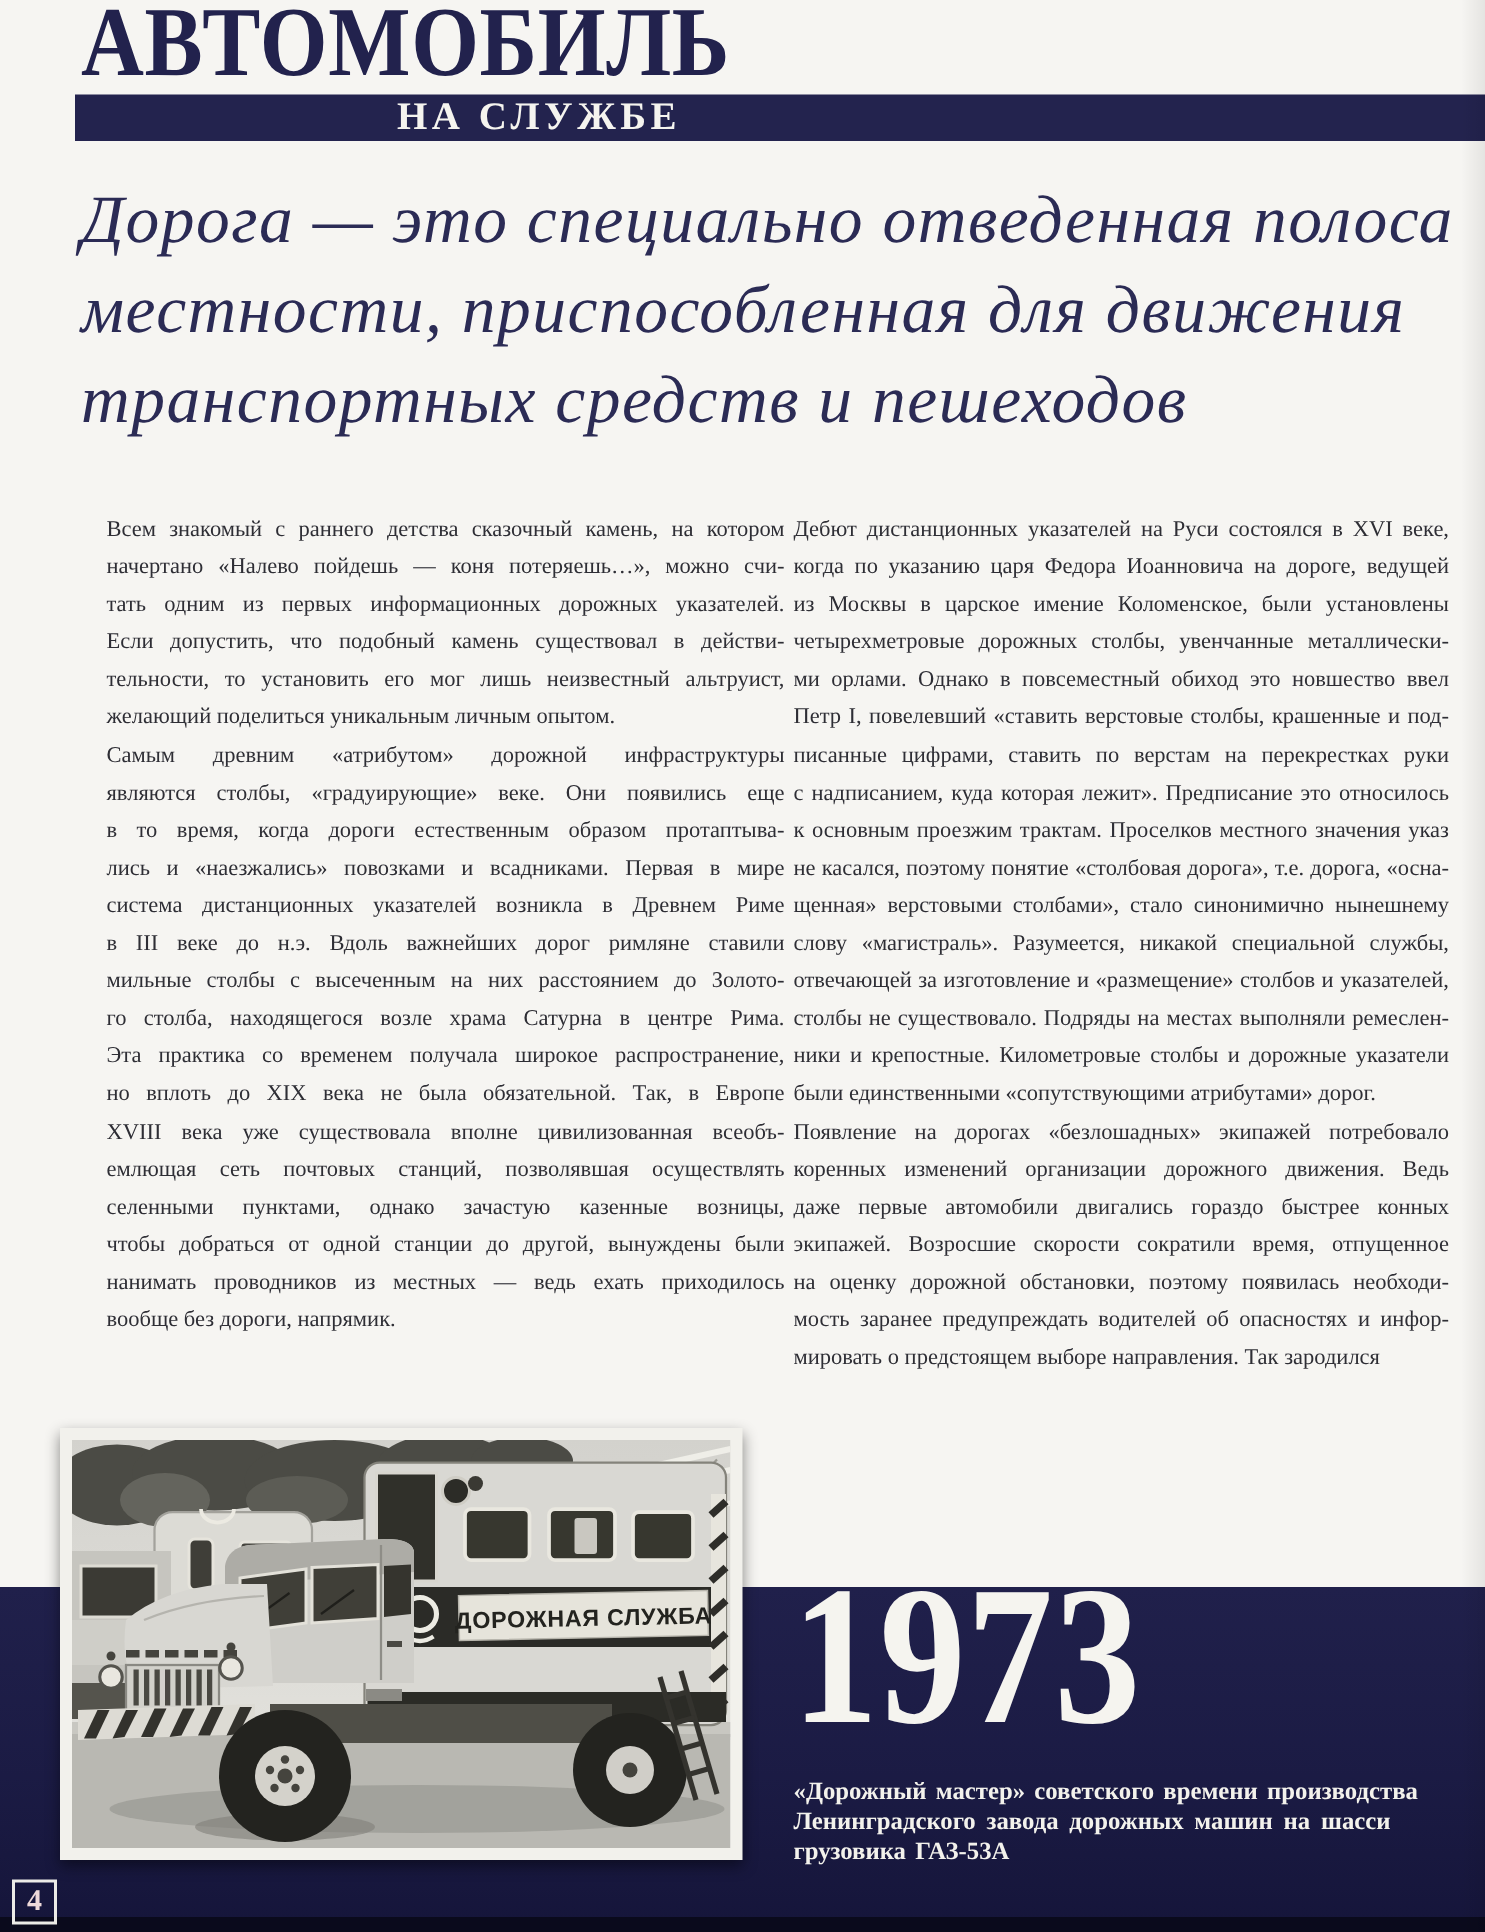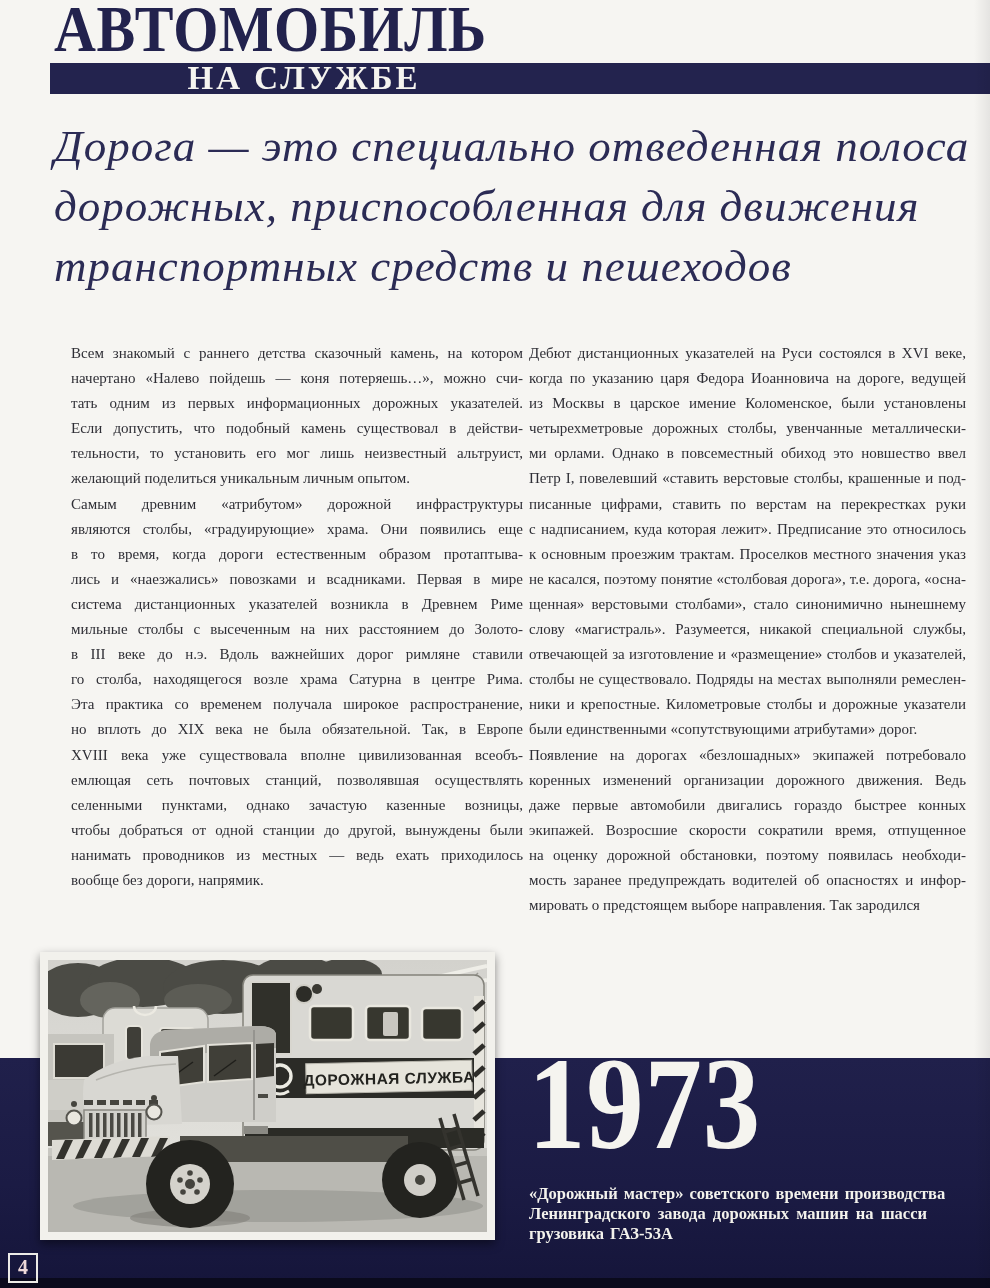--- a/index.html
+++ b/index.html
@@ -14,22 +14,22 @@
     font-size:66px;font-weight:bold;color:#22224d;
     letter-spacing:0.5px;line-height:1;white-space:nowrap;
     transform:scaleX(0.88);transform-origin:left top;
   }
   .masthead-bar{
     position:absolute;left:50px;top:63px;right:0;height:31px;
     background:#23234e;
   }
   .masthead-bar-label{
     position:absolute;left:104px;top:0;width:300px;height:31px;
-    text-align:center;line-height:30px;
-    color:#f5f4ef;font-size:33px;font-weight:bold;letter-spacing:3px;
+    text-align:right;line-height:30px;
+    color:#f5f4ef;font-size:26px;font-weight:bold;letter-spacing:3px;
     white-space:nowrap;
   }
   
   .lede{
     position:absolute;left:54px;top:116px;width:930px;
     font-style:italic;font-size:45px;line-height:60px;
     color:#2b2b55;letter-spacing:1px;
   }
   .lede .sline{white-space:nowrap;}
   
@@ -90,38 +90,38 @@
 </head>
 <body>
 
 <div class="masthead-title">АВТОМОБИЛЬ</div>
 <div class="masthead-bar">
   <div class="masthead-bar-label">НА СЛУЖБЕ</div>
 </div>
 
 <div class="lede">
     <div class="sline">Дорога — это специально отведенная полоса</div>
-    <div class="sline">дорожных, приспособленная для движения</div>
+    <div class="sline">местности, приспособленная для движения</div>
     <div class="sline">транспортных средств и пешеходов</div>
   </div>
 
 <div class="col col-left">
     <div class="pline">Всем знакомый с раннего детства сказочный камень, на котором</div>
     <div class="pline">начертано «Налево пойдешь — коня потеряешь…», можно счи-</div>
     <div class="pline">тать одним из первых информационных дорожных указателей.</div>
     <div class="pline">Если допустить, что подобный камень существовал в действи-</div>
     <div class="pline">тельности, то установить его мог лишь неизвестный альтруист,</div>
     <div class="pline plast">желающий поделиться уникальным личным опытом.</div>
     <div class="pline">Самым древним «атрибутом» дорожной инфраструктуры</div>
-    <div class="pline">являются столбы, «градуирующие» храма. Они появились еще</div>
+    <div class="pline">являются столбы, «градуирующие» веке. Они появились еще</div>
     <div class="pline">в то время, когда дороги естественным образом протаптыва-</div>
     <div class="pline">лись и «наезжались» повозками и всадниками. Первая в мире</div>
     <div class="pline">система дистанционных указателей возникла в Древнем Риме</div>
+    <div class="pline">в III веке до н.э. Вдоль важнейших дорог римляне ставили</div>
     <div class="pline">мильные столбы с высеченным на них расстоянием до Золото-</div>
-    <div class="pline">в III веке до н.э. Вдоль важнейших дорог римляне ставили</div>
     <div class="pline">го столба, находящегося возле храма Сатурна в центре Рима.</div>
     <div class="pline">Эта практика со временем получала широкое распространение,</div>
     <div class="pline">но вплоть до XIX века не была обязательной. Так, в Европе</div>
     <div class="pline">XVIII века уже существовала вполне цивилизованная всеобъ-</div>
     <div class="pline">емлющая сеть почтовых станций, позволявшая осуществлять</div>
     <div class="pline">селенными пунктами, однако зачастую казенные возницы,</div>
     <div class="pline">чтобы добраться от одной станции до другой, вынуждены были</div>
     <div class="pline">нанимать проводников из местных — ведь ехать приходилось</div>
     <div class="pline plast">вообще без дороги, напрямик.</div>
   </div>

